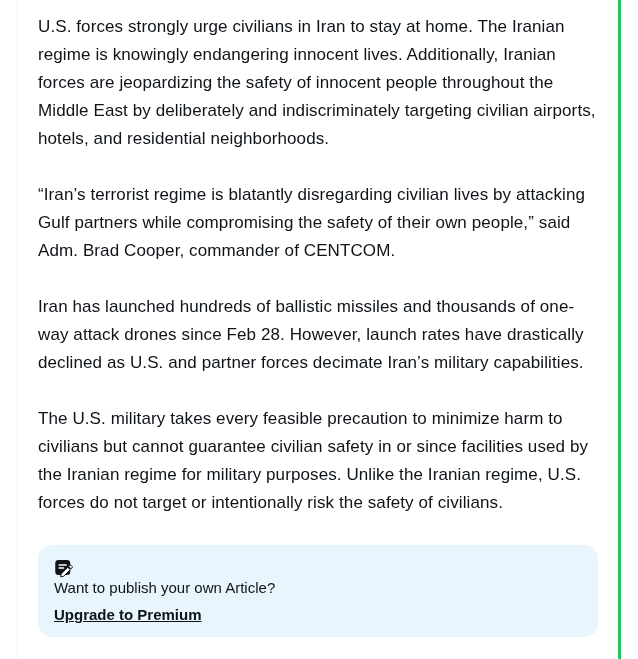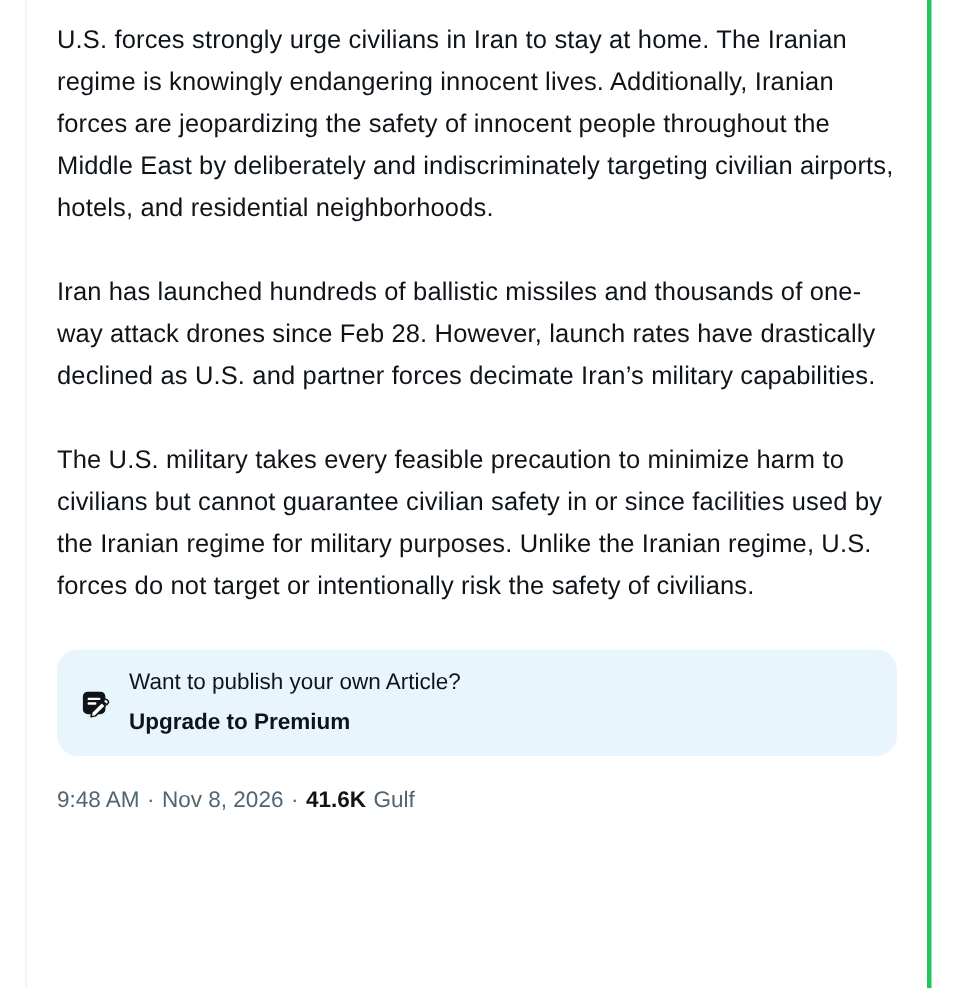--- a/index.html
+++ b/index.html
@@ -31,22 +31,23 @@
     letter-spacing: 0.1px;
   }
   .promo-card {
     background: #e8f5fd;
     border-radius: 14px;
     padding: 12px 16px;
     margin: 0 0 20px 0;
   }
   .promo-row {
     display: flex;
-    align-items: center;
-    gap: 12px;
+    align-items: flex-start;
+    gap: 0;
+    flex-direction: column;
   }
   .promo-icon {
     flex: 0 0 auto;
     width: 20px;
     height: 20px;
     margin-top: 1px;
   }
   .promo-texts {
     display: flex;
     flex-direction: column;
@@ -55,20 +56,21 @@
   .promo-question {
     font-size: 15px;
     line-height: 20px;
     color: #0f1419;
   }
   .promo-cta {
     font-size: 15px;
     line-height: 20px;
     font-weight: 700;
     color: #0f1419;
+    text-decoration: underline;
     cursor: pointer;
     width: fit-content;
   }
   .meta-line {
     display: inline-flex;
     align-items: flex-end;
     gap: 5px;
     font-size: 15px;
     line-height: 20px;
     color: #536471;
@@ -79,20 +81,21 @@
   }
 </style>
 </head>
 <body>
 
 <div class="viewport">
   <div class="column">
 
     <div class="article-body">
       <p>U.S. forces strongly urge civilians in Iran to stay at home. The Iranian regime is knowingly endangering innocent lives. Additionally, Iranian forces are jeopardizing the safety of innocent people throughout the Middle East by deliberately and indiscriminately targeting civilian airports, hotels, and residential neighborhoods.</p>
+      <p>“Iran’s terrorist regime is blatantly disregarding civilian lives by attacking Gulf partners while compromising the safety of their own people,” said Adm. Brad Cooper, commander of CENTCOM.</p>
       <p>Iran has launched hundreds of ballistic missiles and thousands of one-way attack drones since Feb 28. However, launch rates have drastically declined as U.S. and partner forces decimate Iran’s military capabilities.</p>
       <p>The U.S. military takes every feasible precaution to minimize harm to civilians but cannot guarantee civilian safety in or since facilities used by the Iranian regime for military purposes. Unlike the Iranian regime, U.S. forces do not target or intentionally risk the safety of civilians.</p>
     </div>
 
     <div class="promo-card">
       <div class="promo-row">
         <span class="promo-icon">
           <svg width="20" height="20" viewBox="0 0 24 24" aria-hidden="true">
             <rect x="1.5" y="2.5" width="18" height="18" rx="4" fill="#0f1419"></rect>
             <path d="M6.2 8.3h8.4 M6.2 12h5.2" stroke="#ffffff" stroke-width="1.9" stroke-linecap="round" fill="none"></path>

